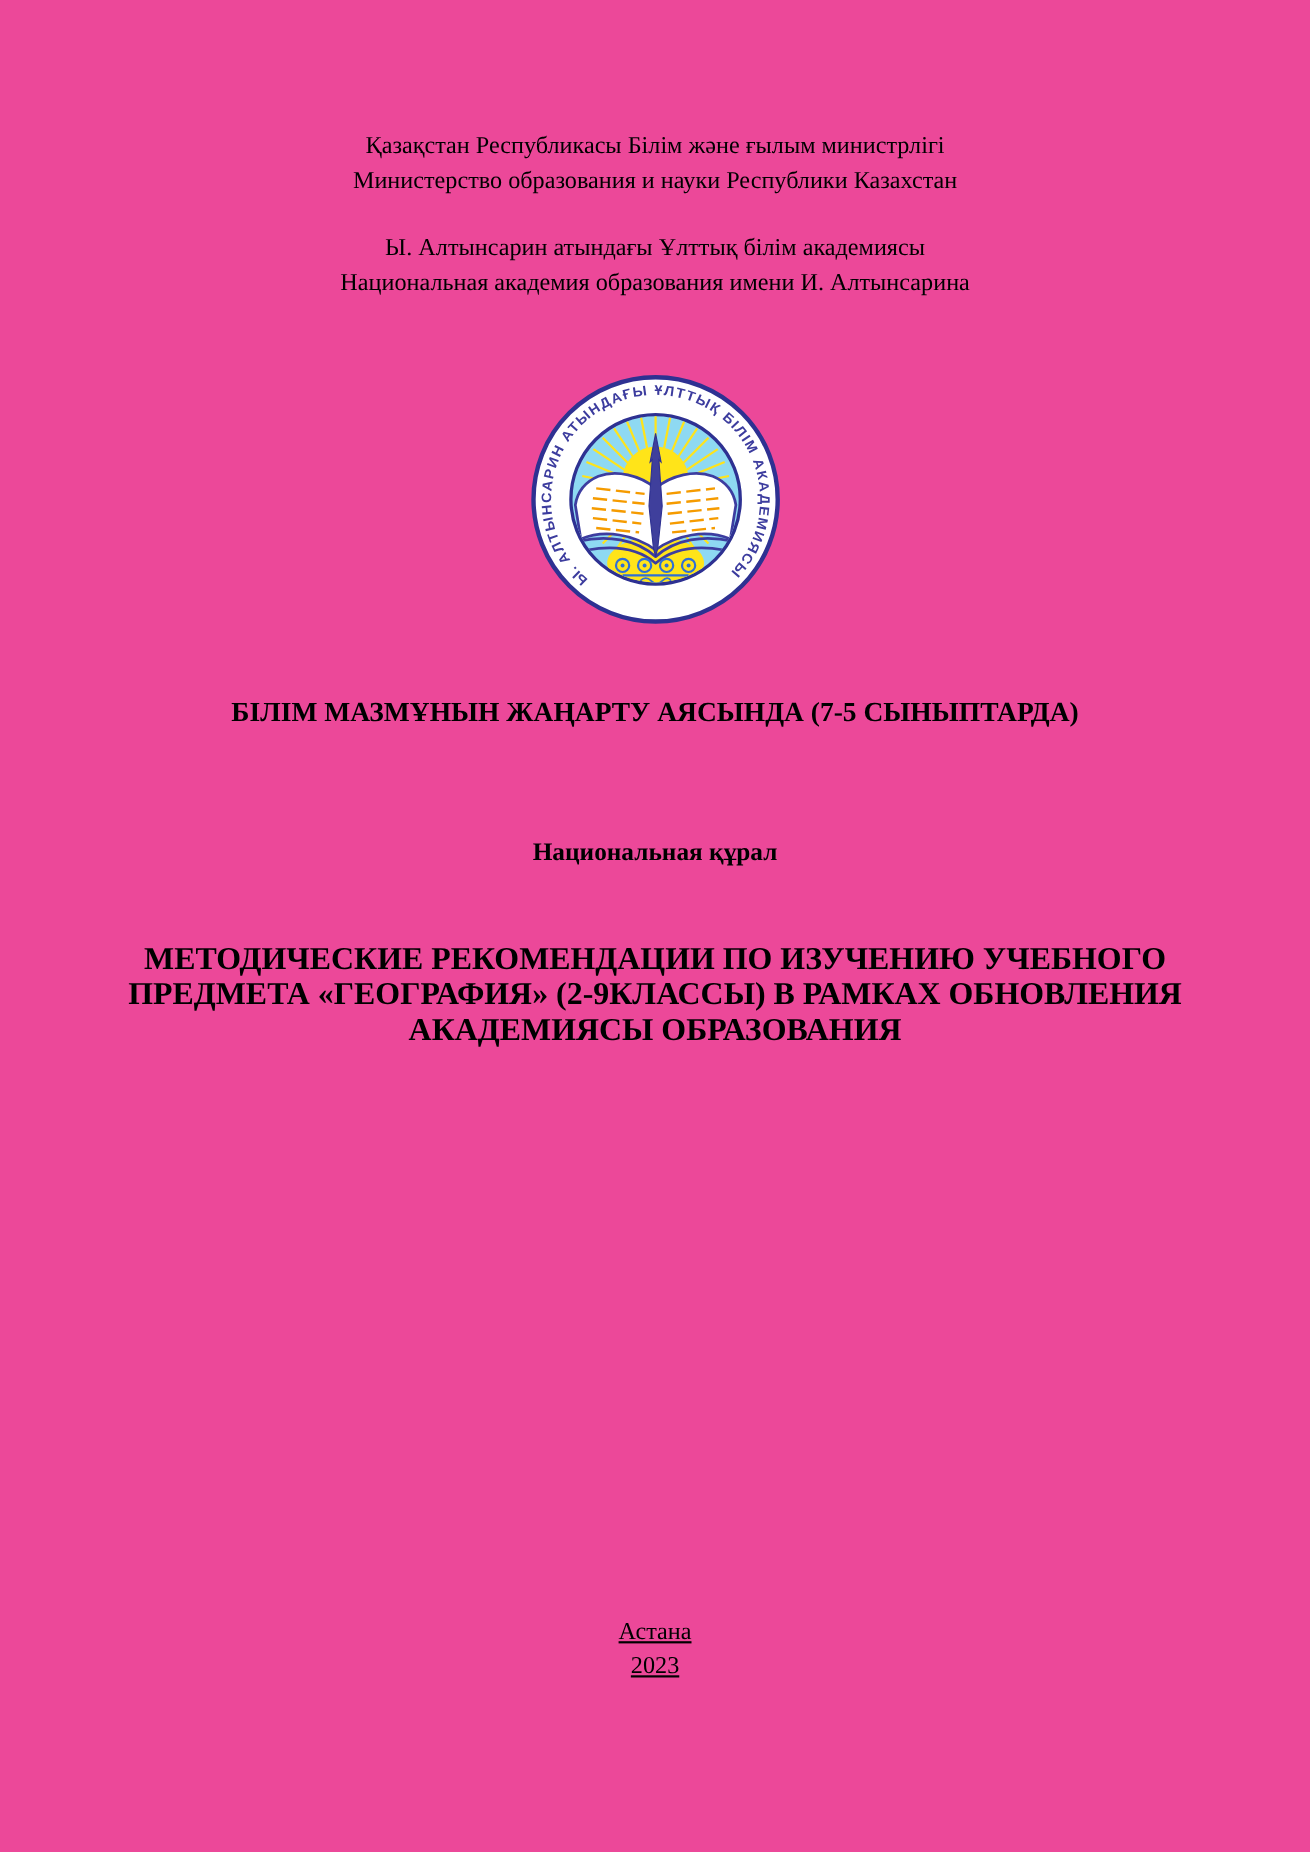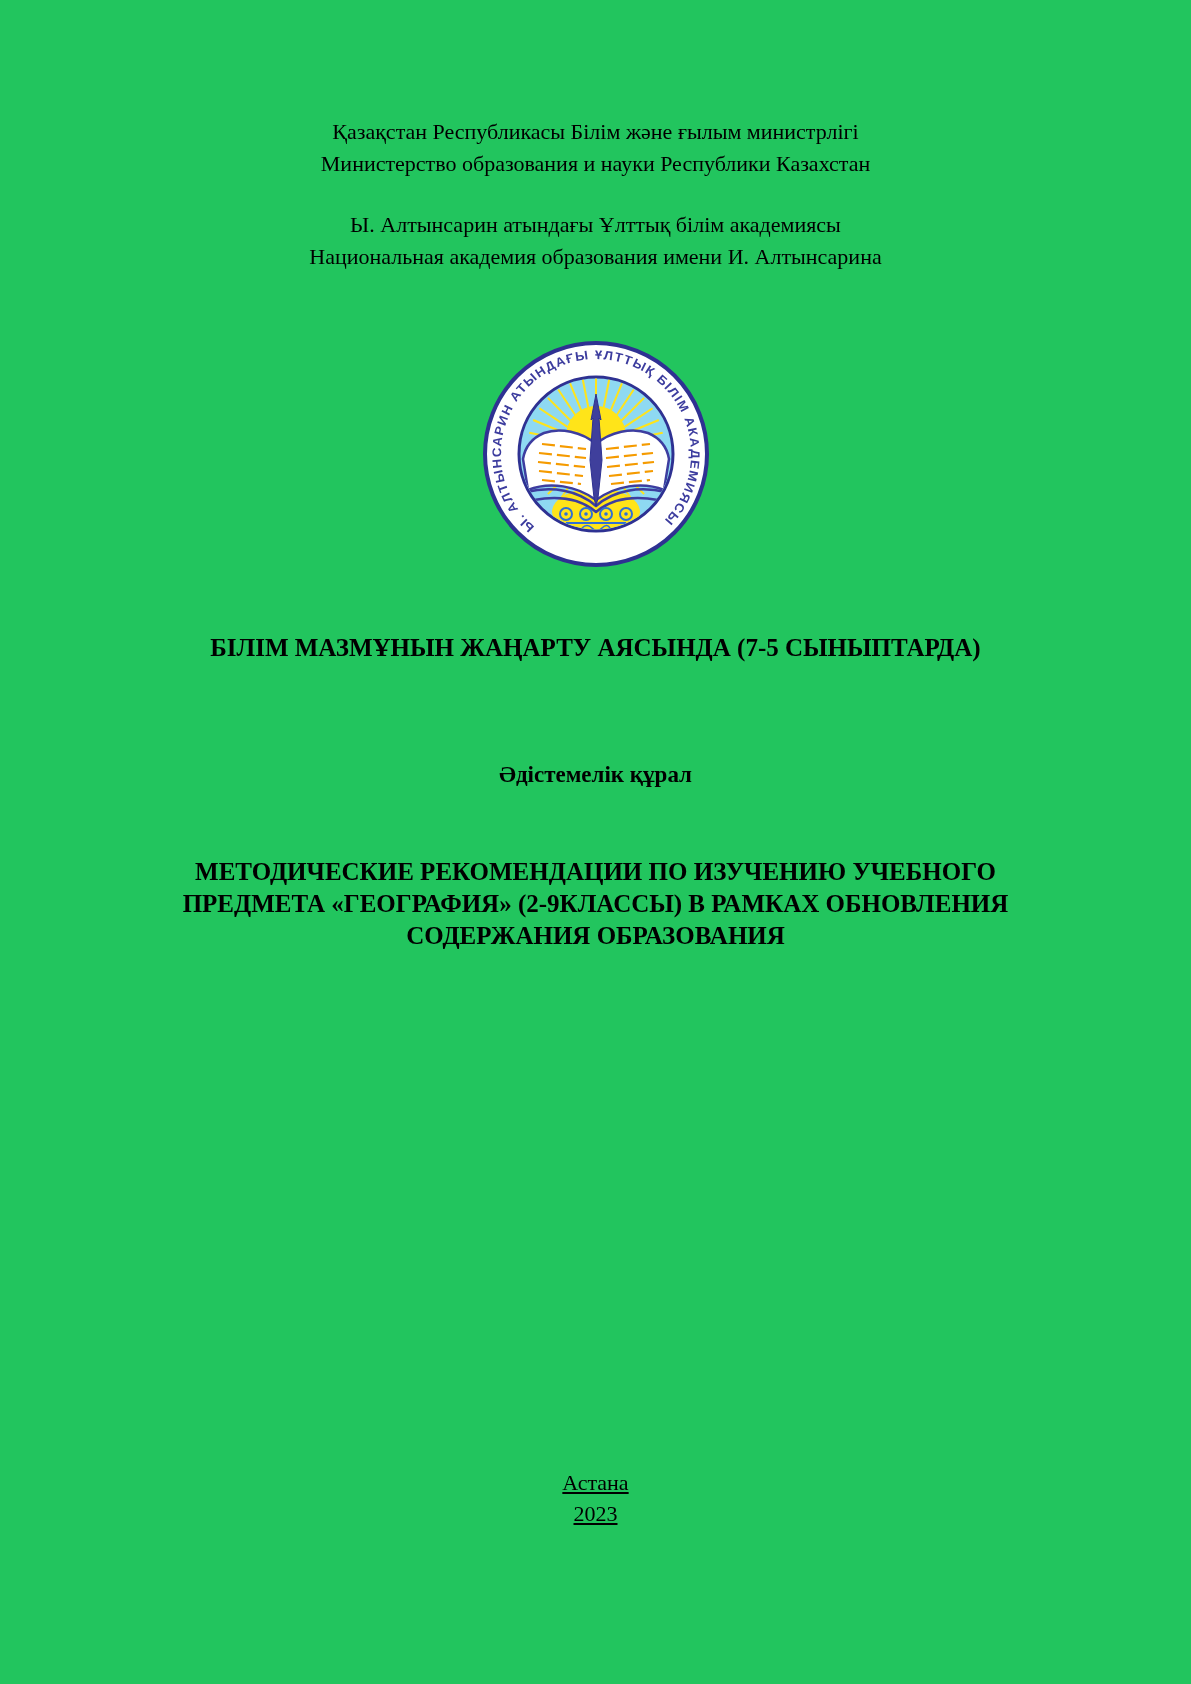--- a/index.html
+++ b/index.html
@@ -1,32 +1,32 @@
 <!DOCTYPE html>
 <html><head>
 <meta charset="utf-8">
 <style>
   html,body{margin:0;padding:0;}
   body{background:#ffffff;}
   .page{
     position:relative;
     width:1191px;height:1684px;
-    background:#22c55e;
+    background:#ec4899;
     font-family:"Liberation Serif","DejaVu Serif",serif;
     color:#000;
     overflow:hidden;
   }
   .cblock{position:absolute;left:0;width:100%;text-align:center;}
   .ministry{top:116px;font-size:22px;line-height:32px;}
   .academy{top:209px;font-size:22px;line-height:32px;}
   .emblem-wrap{top:340px;}
   .emblem-wrap svg{display:inline-block;}
   .title-kk{top:632px;font-size:25px;line-height:32px;font-weight:bold;}
   .subtitle-kk{top:761px;font-size:23px;line-height:28px;font-weight:bold;}
-  .title-ru{top:856px;font-size:25px;line-height:32px;font-weight:bold;}
+  .title-ru{top:856px;font-size:29px;line-height:32px;font-weight:bold;}
   .subtitle-ru{top:986px;font-size:23px;line-height:28px;font-weight:bold;}
   .imprint{top:1467px;font-size:22px;line-height:31px;text-decoration:underline;}
   .ring-label{
     font-family:"Liberation Sans","DejaVu Sans",sans-serif;
     font-weight:bold;font-size:12.5px;letter-spacing:1.2px;
   }
 </style>
 </head>
 <body>
 
@@ -118,26 +118,26 @@
       <text class="ring-label" fill="#3c3c9e">
         <textPath href="#ringPath" startOffset="0" textLength="455" lengthAdjust="spacingAndGlyphs">Ы. АЛТЫНСАРИН АТЫНДАҒЫ ҰЛТТЫҚ БІЛІМ АКАДЕМИЯСЫ</textPath>
       </text>
     </svg>
   </div>
 
   <div class="cblock title-kk">
     <div>БІЛІМ МАЗМҰНЫН ЖАҢАРТУ АЯСЫНДА (7-5 СЫНЫПТАРДА)</div>
   </div>
 
-  <div class="cblock subtitle-kk">Әдістемелік құрал</div>
+  <div class="cblock subtitle-kk">Национальная құрал</div>
 
   <div class="cblock title-ru">
     <div>МЕТОДИЧЕСКИЕ РЕКОМЕНДАЦИИ ПО ИЗУЧЕНИЮ УЧЕБНОГО</div>
     <div>ПРЕДМЕТА «ГЕОГРАФИЯ» (2-9КЛАССЫ) В РАМКАХ ОБНОВЛЕНИЯ</div>
-    <div>СОДЕРЖАНИЯ ОБРАЗОВАНИЯ</div>
+    <div>АКАДЕМИЯСЫ ОБРАЗОВАНИЯ</div>
   </div>
 
 
   <div class="cblock imprint">
     <div>Астана</div>
     <div>2023</div>
   </div>
 
 </div>
 

